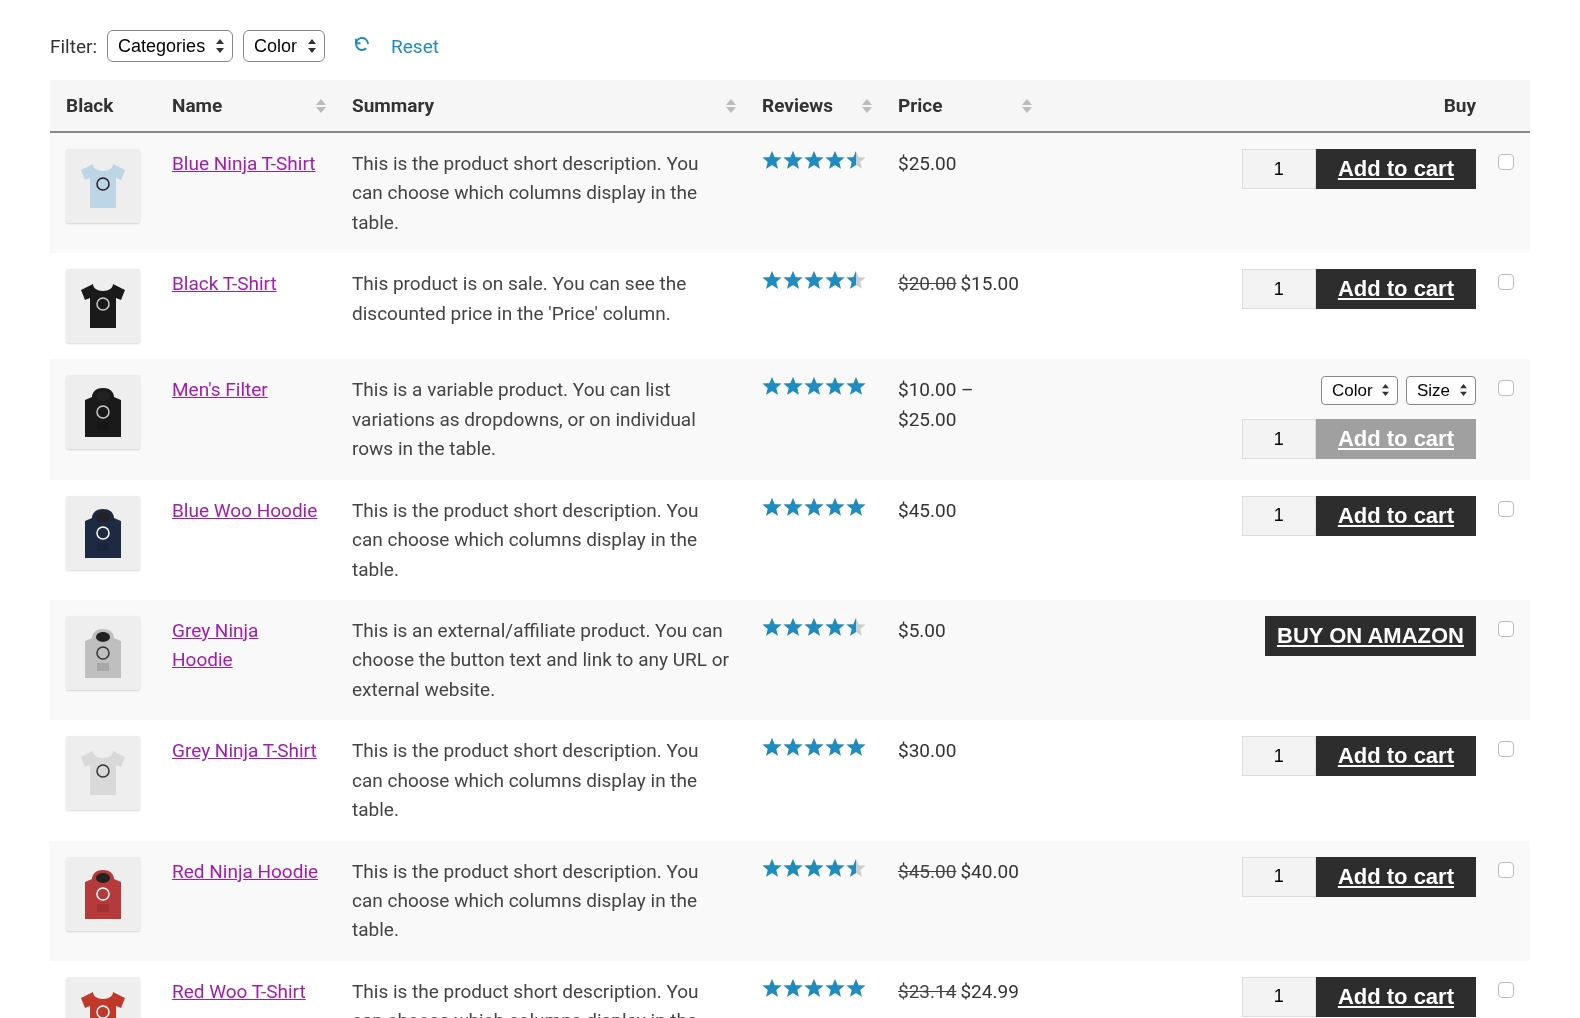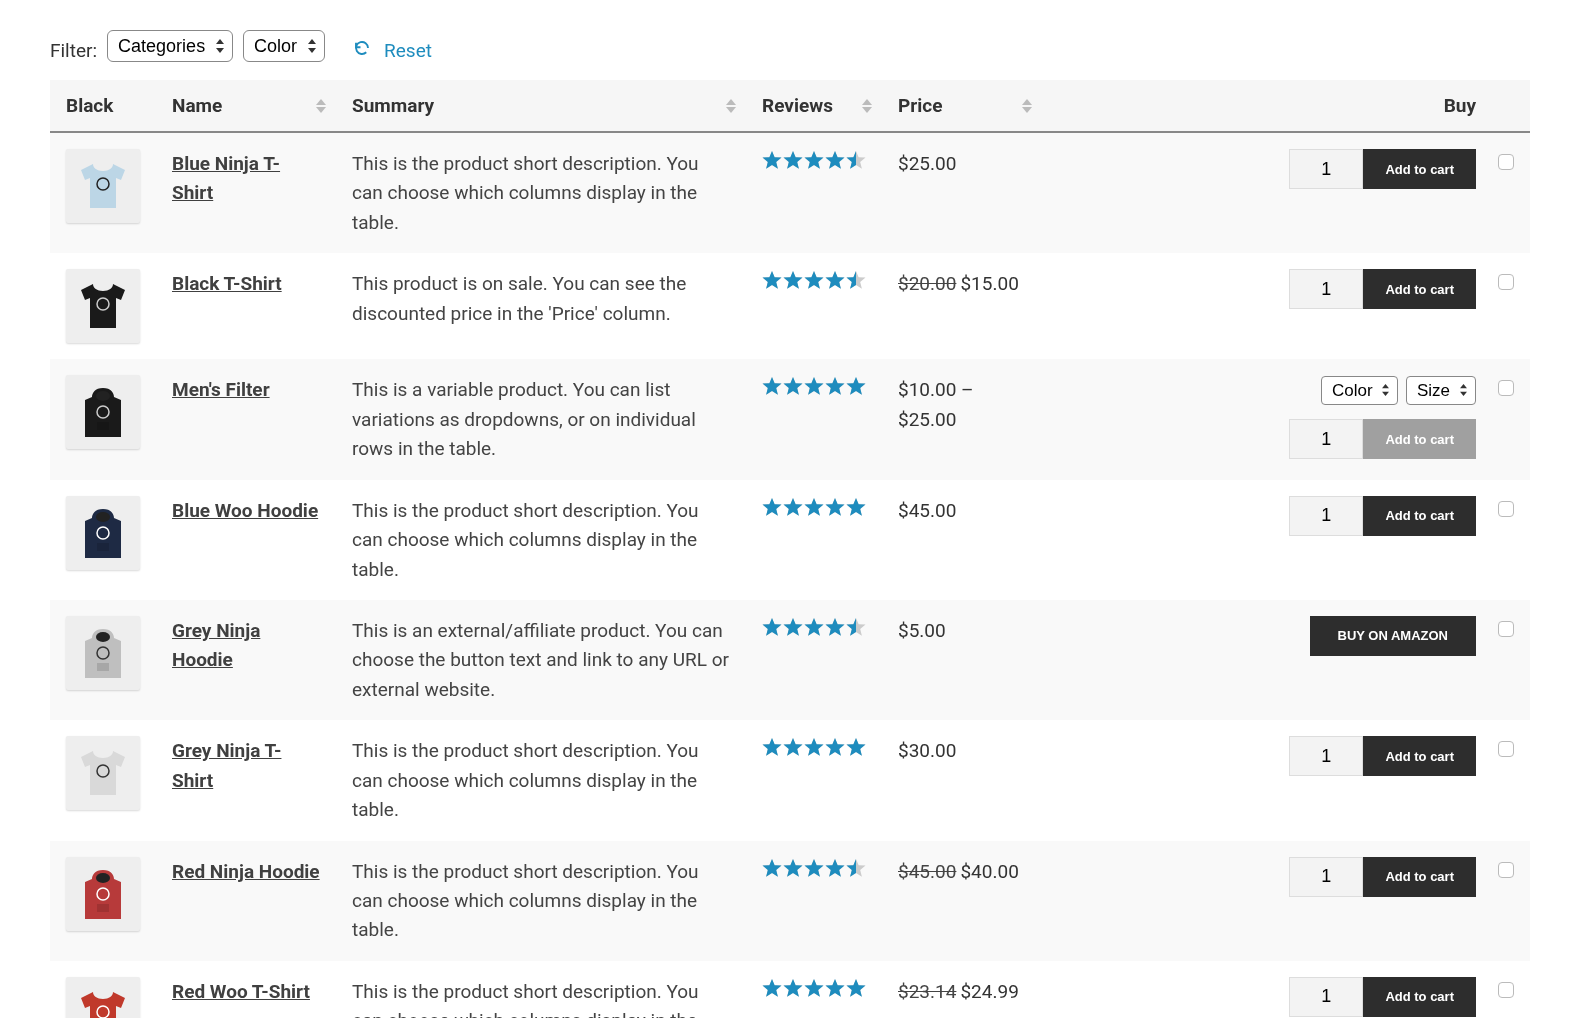--- a/index.html
+++ b/index.html
@@ -1,59 +1,59 @@
 <!DOCTYPE html>
 <html><head>
 <meta charset="utf-8">
 <style>
 * { box-sizing: border-box; margin: 0; padding: 0; }
 body { font-family: -apple-system, BlinkMacSystemFont, "Segoe UI", Roboto, Helvetica, Arial, sans-serif; background: #fff; color: #444; font-size: 18px; padding: 30px 50px; }
 .topbar { display: flex; align-items: center; justify-content: space-between; margin-bottom: 18px; }
-.topbar-left { display: flex; align-items: flex-end; gap: 10px; }
+.topbar-left { display: flex; align-items: center; gap: 10px; }
 .topbar-left label { font-weight: 400; font-size: 19px; color: #333; }
 .sel { border: 1px solid #888; border-radius: 6px; padding: 5px 26px 5px 10px; font-size: 18px; background: #fff; appearance: none; position: relative; }
 .sel-wrap { position: relative; display: inline-block; }
 .sel-wrap::after { content: ""; position: absolute; right: 8px; top: 50%; transform: translateY(-50%); width: 0; height: 0; pointer-events:none; }
 .sel-caret { position:absolute; right:8px; top:50%; transform:translateY(-50%); pointer-events:none; }
 .sel-caret svg { display:block; }
-.reset { color: #1e8cbe; text-decoration: none; display: inline-flex; align-items: center; gap: 13px; margin-left: 18px; font-size: 19px; cursor:pointer; }
+.reset { color: #1e8cbe; text-decoration: none; display: inline-flex; align-items: center; gap: 20px; margin-left: 18px; font-size: 19px; cursor:pointer; }
 .reset svg { width: 18px; height: 18px; }
 .search-wrap { display: flex; align-items: center; gap: 8px; }
 .search-wrap label { font-size: 19px; color: #333; }
 .search-input { background: #eee; border: none; height: 34px; width: 200px; padding: 4px 8px; font-size: 16px; }
 table { width: 100%; border-collapse: collapse; }
 thead th { text-align: left; font-weight: 700; font-size: 19px; padding: 14px 16px; background: #f6f6f6; border-bottom: 2px solid #888; color: #333; position: relative; }
 th.sortable { cursor: pointer; }
 .sort-arrows { position: absolute; right: 10px; top: 50%; transform: translateY(-50%); display: flex; flex-direction: column; gap: 2px; }
 .sort-arrows svg { width: 10px; height: 6px; display:block; }
 th.buy-th { text-align: right; }
 tbody tr:nth-child(odd) { background: #f9f9f9; }
 tbody td { padding: 16px; vertical-align: top; font-size: 19px; line-height: 1.55; }
 td.col-image { width: 90px; }
 .thumb { width: 74px; height: 74px; background: #eee; display: flex; align-items: center; justify-content: center; border-radius: 2px; box-shadow: 0 1px 2px rgba(0,0,0,0.15); }
 .thumb svg { width: 60px; height: 60px; }
 td.col-name { width: 180px; }
-.product-link { color: #404040; text-decoration: underline; font-weight: 700; cursor:pointer; }
+.product-link { color: #a21caf; text-decoration: underline; font-weight: 400; cursor:pointer; }
 td.col-summary { width: 410px; color: #444; }
 td.col-reviews { width: 130px; }
 .stars { display: inline-flex; gap: 1px; }
 .star { width: 20px; height: 20px; position: relative; }
 .star svg { position: absolute; inset: 0; }
 .star-outline path { fill: #ccc; }
 .star-fill path { fill: #1e8cbe; }
 .star-clip { overflow: hidden; position:absolute; inset:0; }
 td.col-price { width: 160px; color: #333; }
 .old-price { text-decoration: line-through; color: #444; margin-right: 4px; }
 td.col-buy { text-align: right; }
 .buy-wrap { display: flex; flex-direction: column; align-items: flex-end; gap: 8px; }
 .buy-row { display: inline-flex; align-items: center; gap: 0; }
 .qty { width: 74px; height: 40px; border: 1px solid #ddd; background: #f3f3f3; text-align: center; font-size: 18px; }
-.btn { height: 40px; padding: 0 22px; background: #2d2d2d; color: #fff; border: none; font-weight: 700; font-size: 13px; cursor: pointer; }
+.btn { height: 40px; padding: 0 22px; background: #2d2d2d; color: #fff; border: none; font-weight: 700; font-size: 22px; cursor: pointer; text-decoration: underline; }
 .btn.disabled { background: #a0a0a0; cursor: default; }
-.btn.wide { padding: 0 28px; white-space: nowrap; }
+.btn.wide { padding: 0 12px; white-space: nowrap; }
 .var-selects { display: inline-flex; gap: 8px; margin-bottom: 6px; }
 .var-selects .sel-wrap .sel { padding: 4px 24px 4px 10px; font-size: 17px; border-radius:4px; }
 td.col-check { width: 36px; padding-left: 6px; }
 .chk { width: 16px; height: 16px; border: 1px solid #bbb; border-radius: 4px; background: #fff; display: inline-block; cursor:pointer; }
 </style>
 </head>
 <body>
 
 <div class="topbar">
   <div class="topbar-left">

